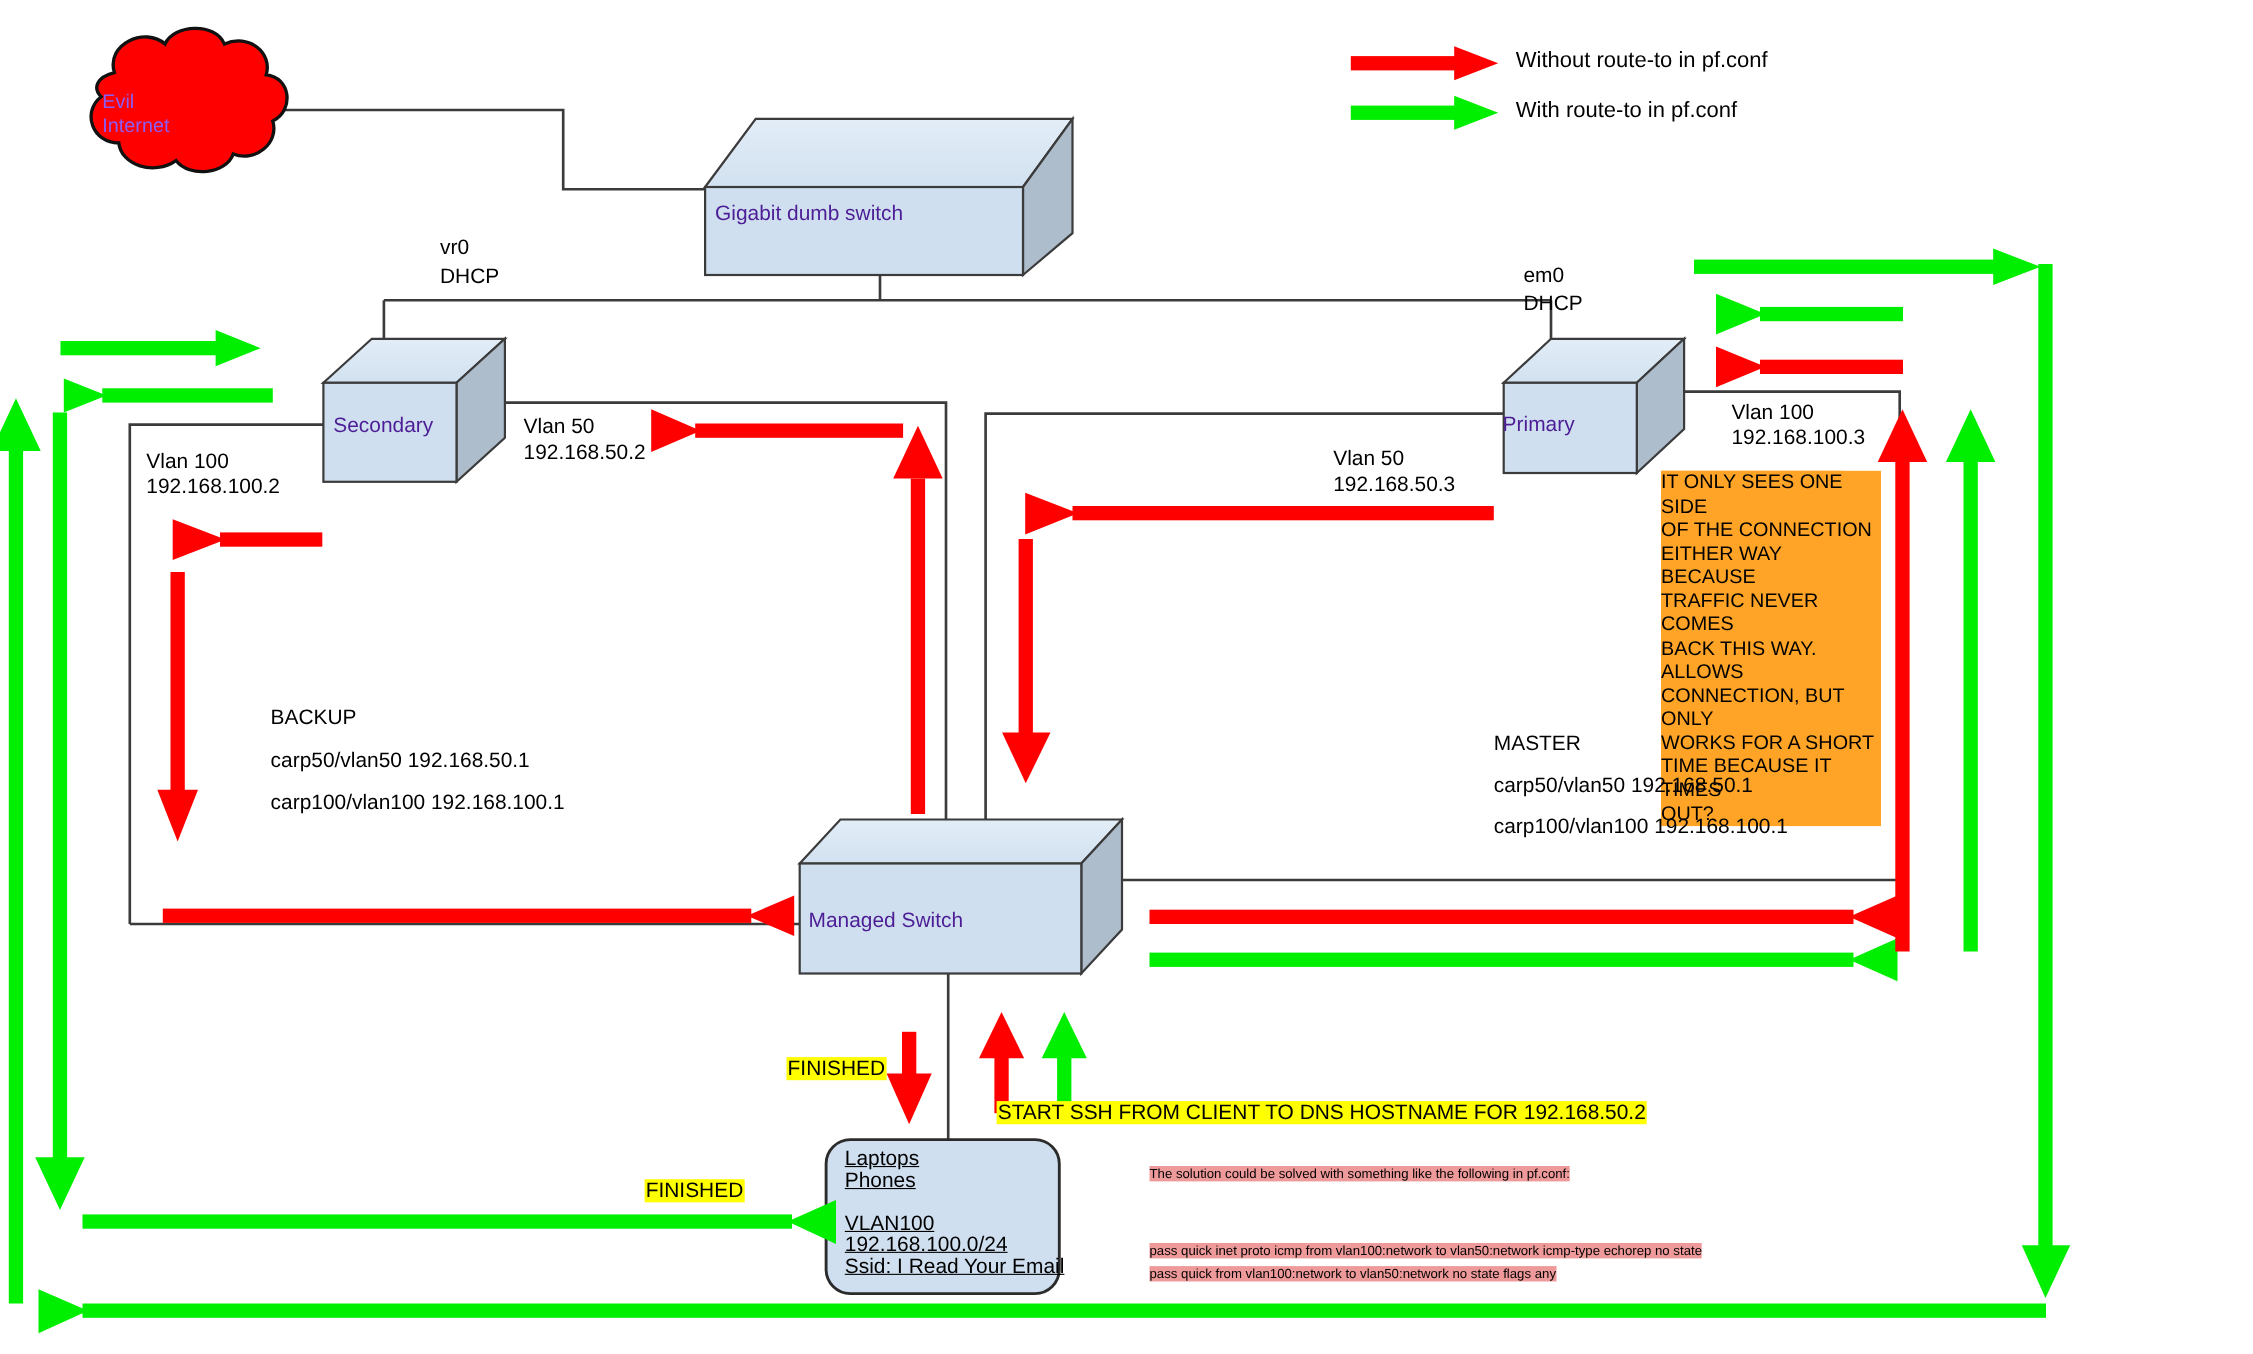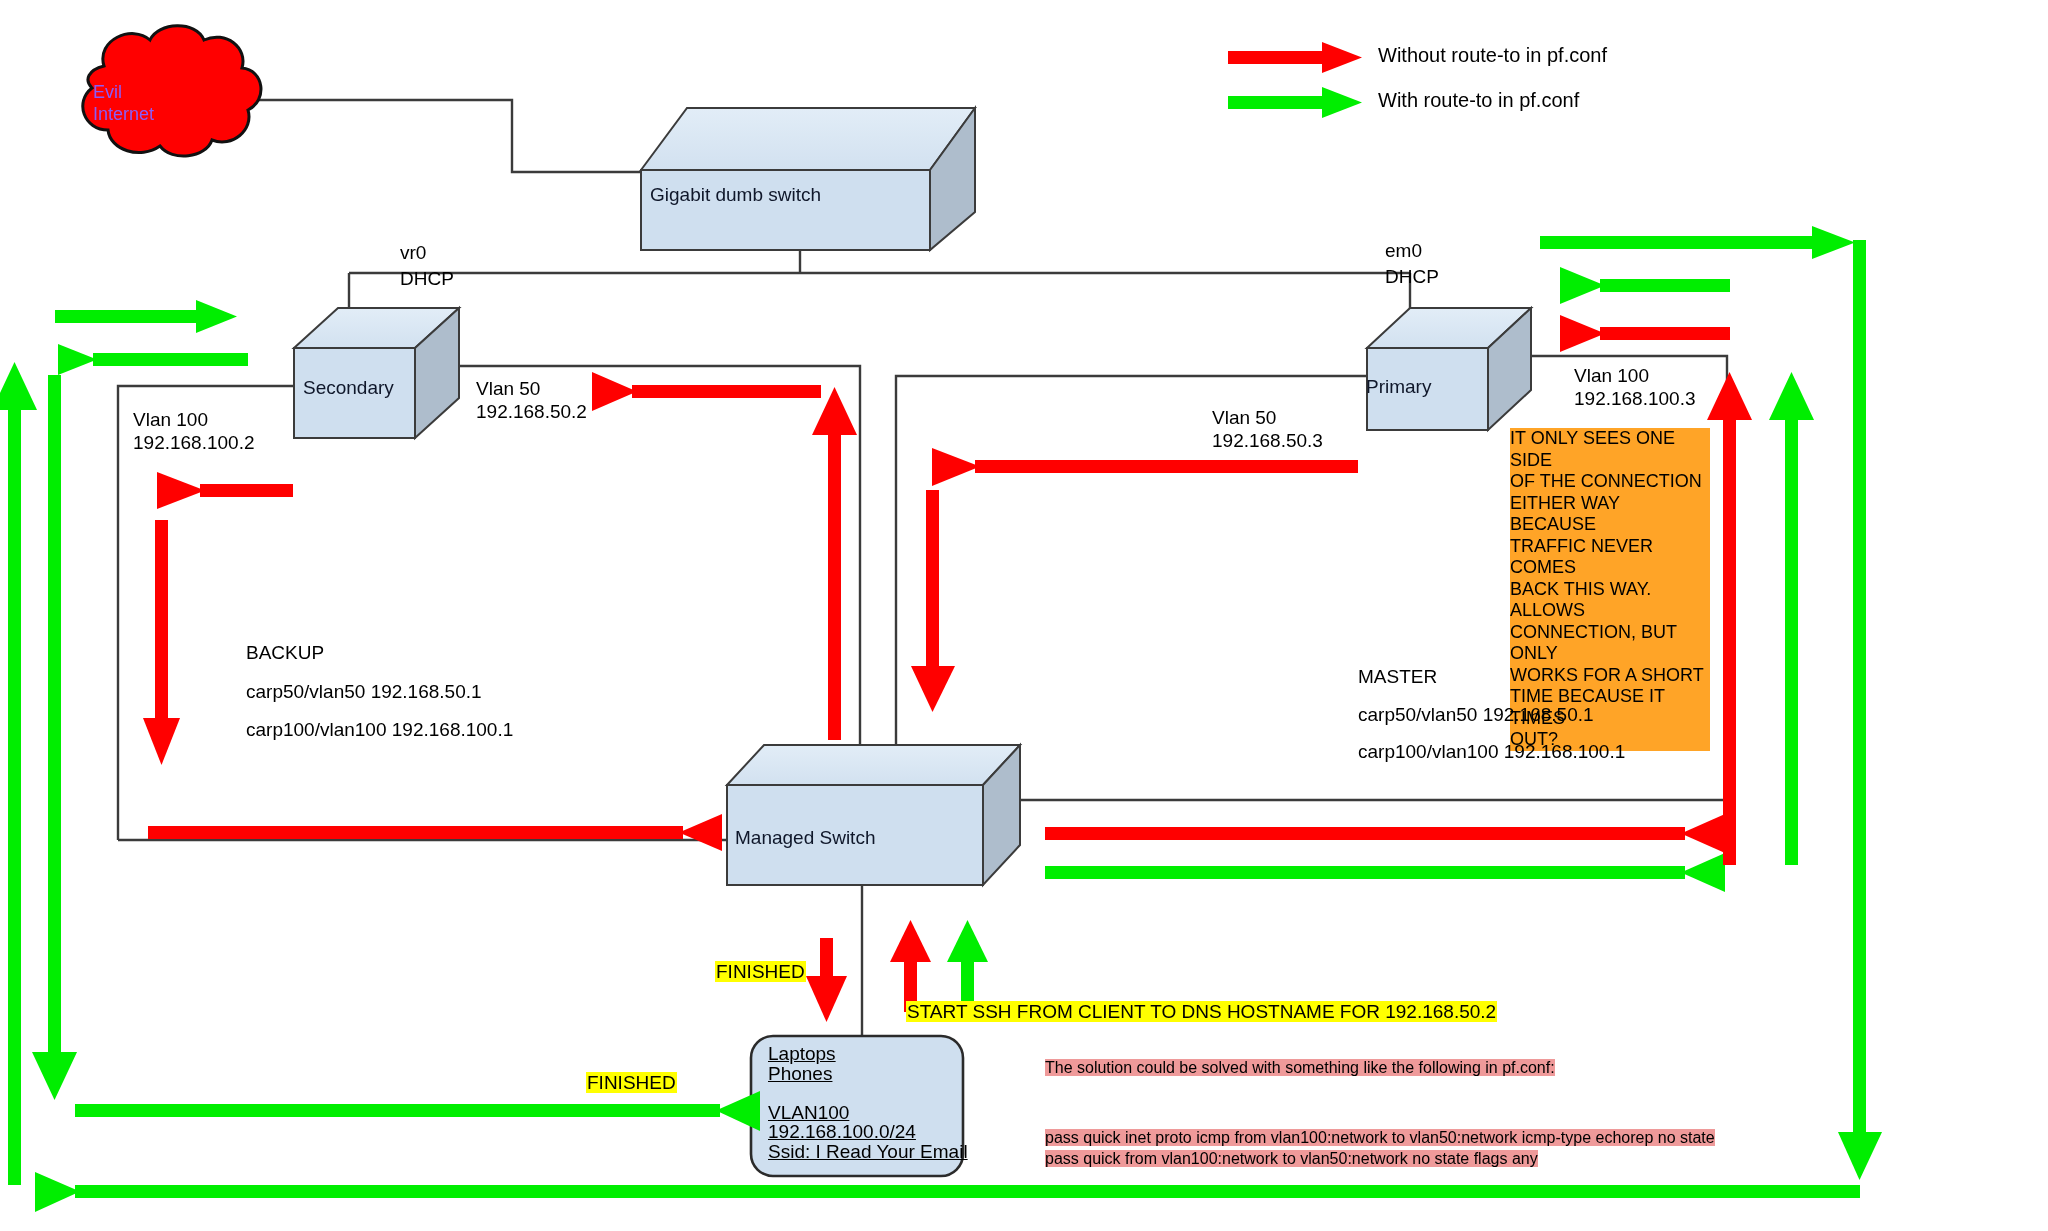--- a/index.html
+++ b/index.html
@@ -30,36 +30,36 @@
     font-family: "Liberation Sans", sans-serif;
     font-size: 19px;
     color: #000000;
     white-space: pre;
     line-height: 23px;
   }
   .device-label {
     position: absolute;
     font-family: "Liberation Sans", sans-serif;
     font-size: 19px;
-    color: #0f172a;
+    color: #4c1d95;
     white-space: pre;
   }
   .hl-yellow {
     background: #ffff00;
     font-size: 19px;
     padding: 0 1px;
   }
   .hl-orange {
     background: #ffa427;
     font-size: 18px;
     line-height: 21.5px;
   }
   .hl-orange span { background: #ffa427; }
   .hl-pink {
-    font-size: 16px;
+    font-size: 12px;
     line-height: 21px;
   }
   .hl-pink span { background: #ef9a9a; }
   .cloud-text {
     position: absolute;
     font-family: "Liberation Sans", sans-serif;
     font-size: 18px;
     color: #8b5cf6;
     line-height: 22px;
     text-align: left;
@@ -282,21 +282,21 @@
   </svg>
 
   <div class="legend-text" style="left:1378px; top:44px;">Without route-to in pf.conf</div>
   <div class="legend-text" style="left:1378px; top:89px;">With route-to in pf.conf</div>
 
   <div class="cloud-text" style="left:93px; top:81px;">Evil
 Internet</div>
 
   <div class="device-label" style="left:650px; top:184px;">Gigabit dumb switch</div>
 
-  <div class="lbl" style="left:400px; top:240px; line-height:26px;">vr0
+  <div class="lbl" style="left:400px; top:213px; line-height:26px;">vr0
 DHCP</div>
   <div class="lbl" style="left:1385px; top:238px; line-height:26px;">em0
 DHCP</div>
 
   <div class="device-label" style="left:303px; top:377px;">Secondary</div>
   <div class="lbl" style="left:133px; top:408px;">Vlan 100
 192.168.100.2</div>
   <div class="lbl" style="left:476px; top:377px;">Vlan 50
 192.168.50.2</div>
 

